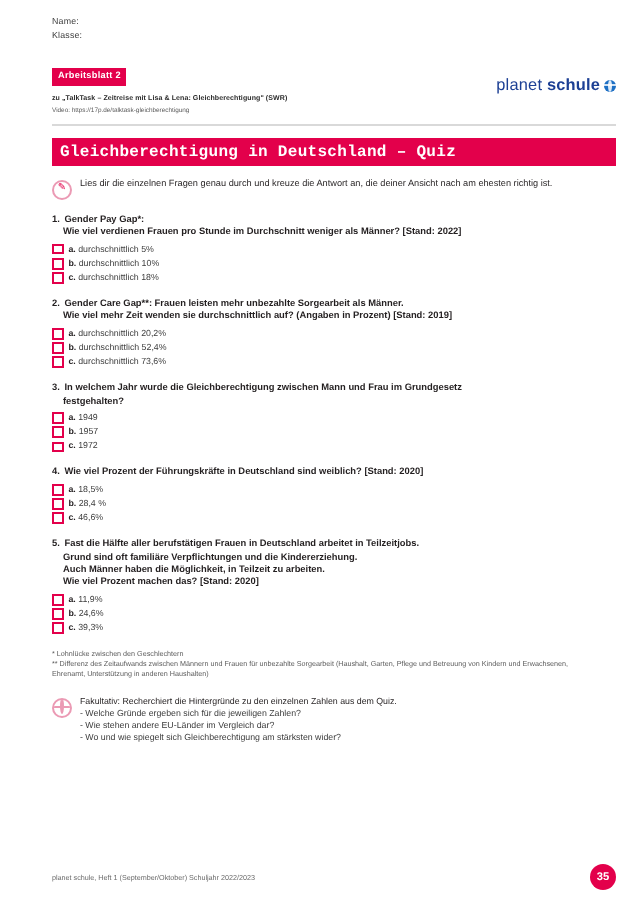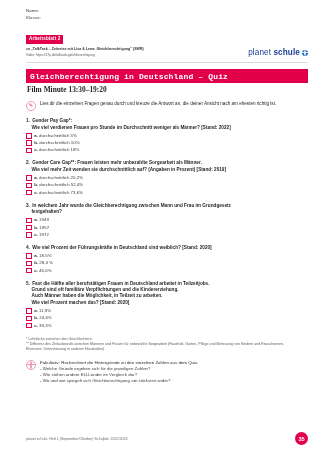--- a/index.html
+++ b/index.html
@@ -26,21 +26,21 @@
   .meta-line {
     font-size: 4.4px;
     line-height: 7.2px;
     color: #3b3b3b;
     letter-spacing: .1px;
   }
   .meta-block { margin-top: 1px; }
 
   .head-row {
     display: flex;
-    align-items: flex-end;
+    align-items: center;
     justify-content: space-between;
     margin-top: 5px;
   }
   .head-left { width: 182px; }
 
   .badge {
     display: inline-block;
     background: #e3004b;
     color: #ffffff;
     font-size: 4.6px;
@@ -291,21 +291,20 @@
     </div>
     <div class="logo">
       <div class="logo-text"><span>planet</span> <b>schule</b></div>
       <div class="globe"></div>
     </div>
   </div>
 
   <hr class="rule">
 
   <div class="banner">Gleichberechtigung in Deutschland – Quiz</div>
-  <div class="film-minute">Film Minute 13:30–19:20</div>
 
   <div class="instruction">
     <div class="pencil-icon">✎</div>
     <div class="instruction-text">Lies dir die einzelnen Fragen genau durch und kreuze die Antwort an, die deiner Ansicht nach am ehesten richtig ist.</div>
   </div>
 
   <div id="questions">
       <div class="question">
         <div class="q-title"><span class="q-num">1.</span> <span>Gender Pay Gap*:</span></div>
         <div class="q-lines">

